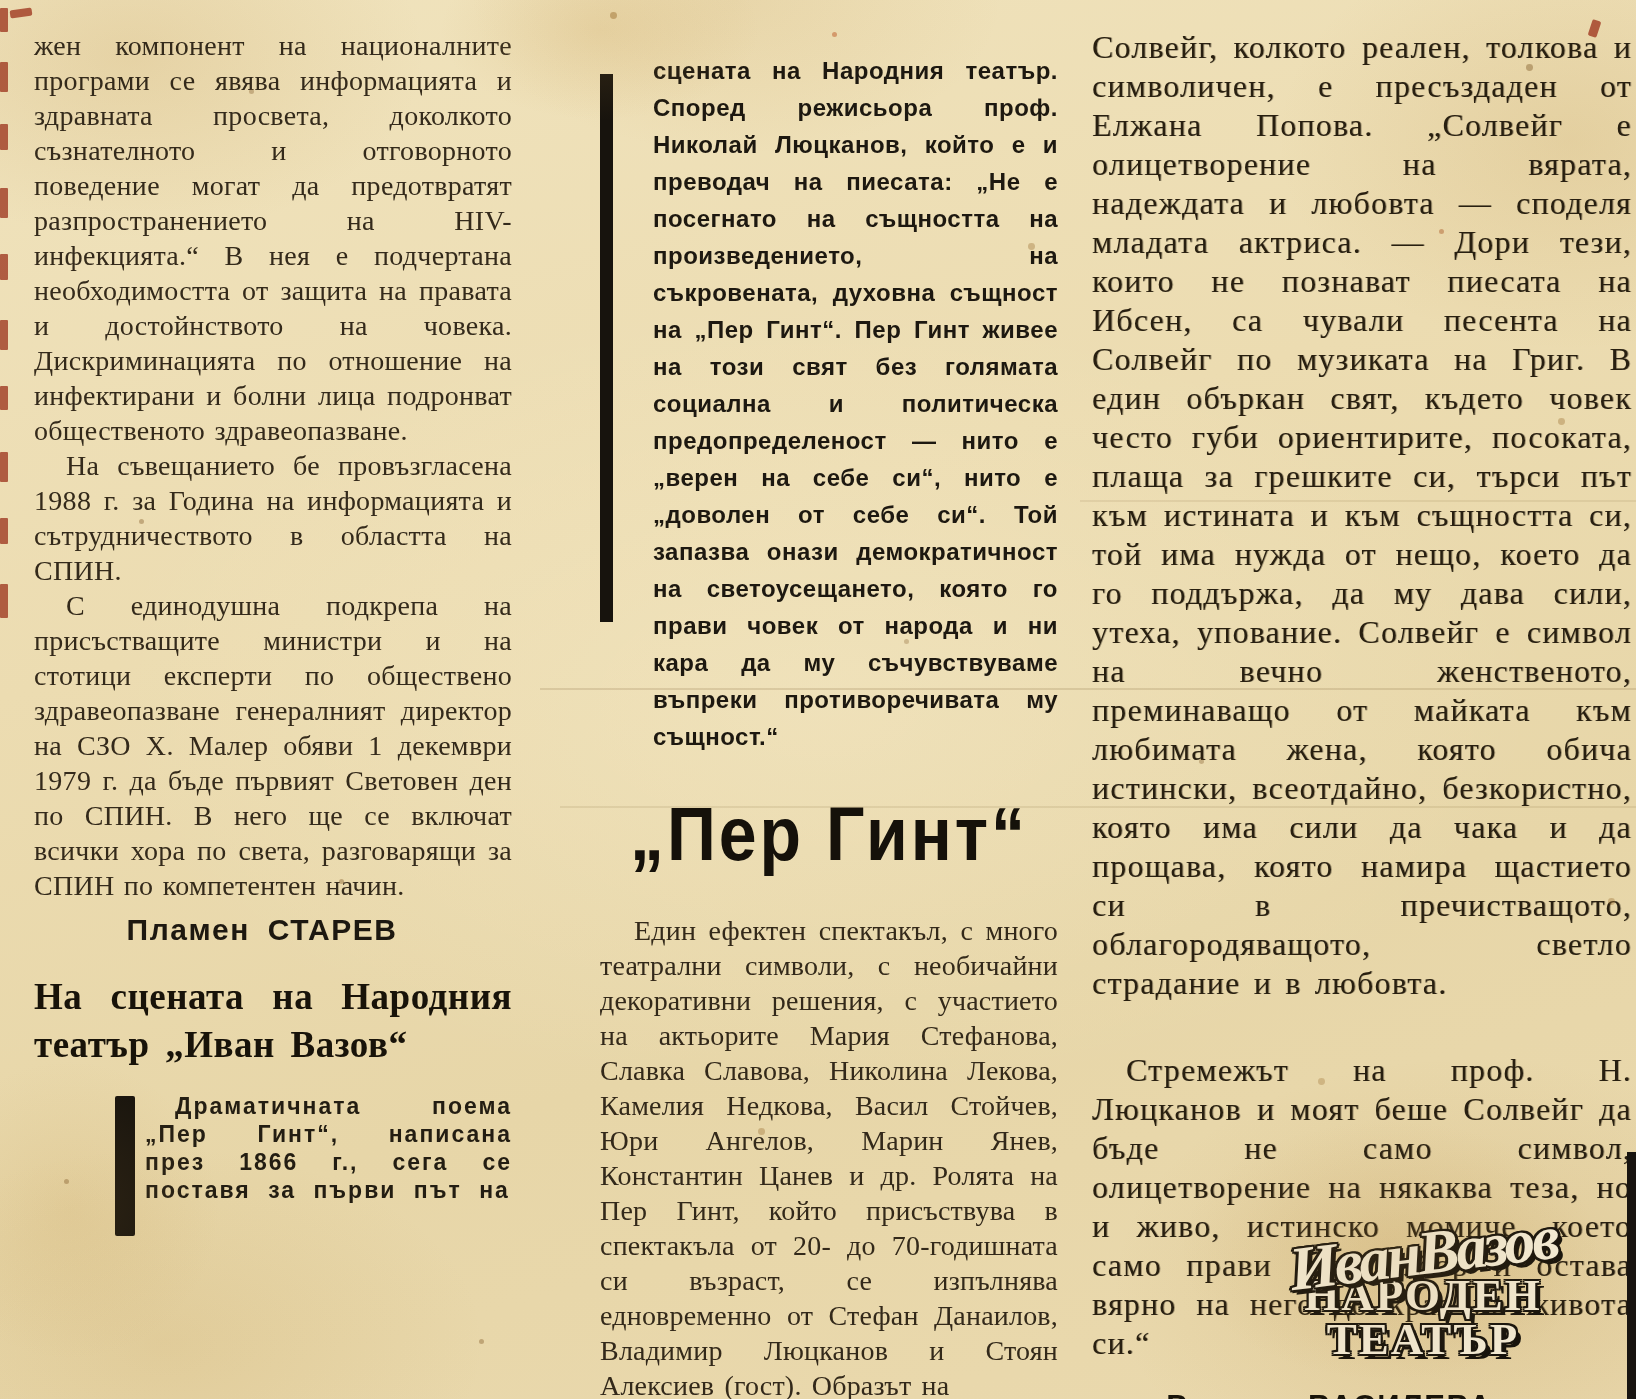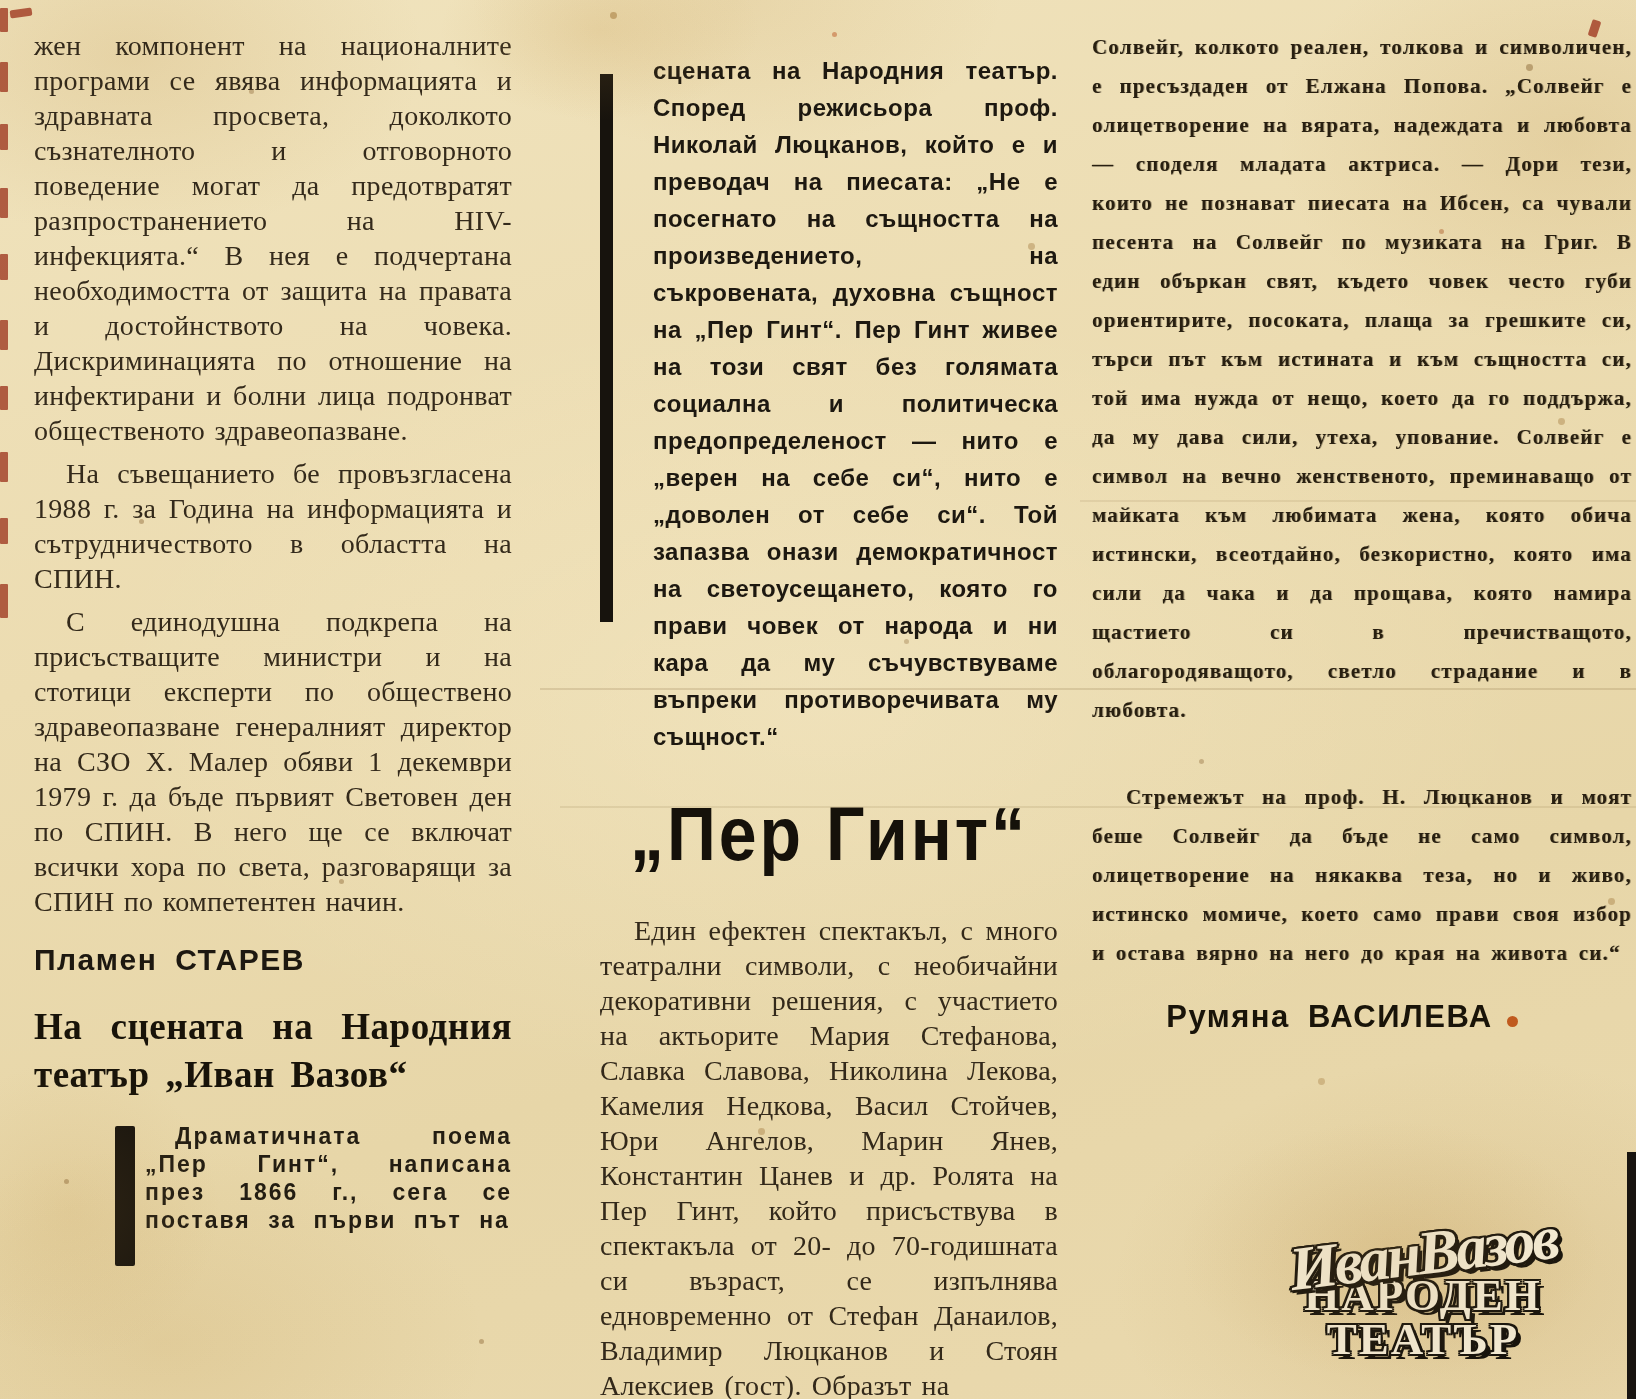--- a/index.html
+++ b/index.html
@@ -13,23 +13,23 @@
       radial-gradient(ellipse 500px 320px at 90% 92%, rgba(180,138,64,.20), rgba(180,138,64,0) 72%),
       radial-gradient(ellipse 460px 280px at 10% 96%, rgba(186,146,72,.16), rgba(186,146,72,0) 70%),
       radial-gradient(ellipse 900px 500px at 50% 50%, rgba(255,248,222,.25), rgba(255,248,222,0) 80%),
       linear-gradient(165deg,#f0e3bd 0%,#ecdcb1 38%,#e7d6a8 68%,#ead9ae 100%);
   }
   .jp{ text-align:justify; margin:0; }
   
   .col-left{position:absolute;left:34px;top:28px;width:478px;}
   .body-serif{font-size:28px;line-height:35px;letter-spacing:.3px;word-spacing:2px;color:#342a1b;}
   .indent{text-indent:32px;}
-  .col-left p + p{margin-top:8px;}
+  .col-left p + p{}
   .byline-left{
-    margin-top:24px;text-align:left;padding-right:22px;
+    margin-top:10px;text-align:center;padding-right:22px;
     font-family:"Liberation Sans","DejaVu Sans",sans-serif;
     font-weight:bold;font-size:30px;letter-spacing:1.5px;color:#1d1810;word-spacing:8px;
   }
   .subhead{
     margin:26px 0 0 0;font-weight:bold;font-size:37px;line-height:48px;
     letter-spacing:.5px;color:#181309;text-align:justify;word-spacing:6px;
   }
   .lede-wrap{position:relative;margin-top:14px;padding-left:111px;min-height:144px;}
   .lede-rule{position:absolute;left:81px;top:4px;width:20px;height:140px;background:#17130d;border-radius:2px;}
   .lede-text{
@@ -49,21 +49,21 @@
   .headline{
     margin:34px 0 0 0;text-align:center;
     font-family:"Liberation Sans","DejaVu Sans",sans-serif;font-weight:bold;
     font-size:68px;letter-spacing:3px;color:#15110a;
     transform:scaleY(1.12);transform-origin:top center;
   }
   .mid-body{margin-top:46px;font-size:28px;line-height:35px;letter-spacing:.2px;word-spacing:3px;color:#33291a;text-indent:34px;}
   
   .col-right{position:absolute;left:1092px;top:28px;width:540px;}
   .right-par{
-    font-weight:bold;font-size:21px;line-height:39px;letter-spacing:1.2px;word-spacing:4px;
+    font-weight:normal;font-size:32px;line-height:39px;letter-spacing:1.2px;word-spacing:4px;
     color:#281f10;text-shadow:1px 0 0 rgba(40,31,16,.35);
   }
   .col-right p + p{margin-top:48px;text-indent:34px;}
   .byline-right{
     margin-top:26px;text-align:center;padding-right:40px;
     font-family:"Liberation Sans","DejaVu Sans",sans-serif;
     font-weight:bold;font-size:31px;letter-spacing:1.5px;color:#191409;word-spacing:8px;
   }
   .red-dot{display:inline-block;width:11px;height:11px;margin-left:14px;border-radius:50%;background:#c05a1e;vertical-align:baseline;}
   

